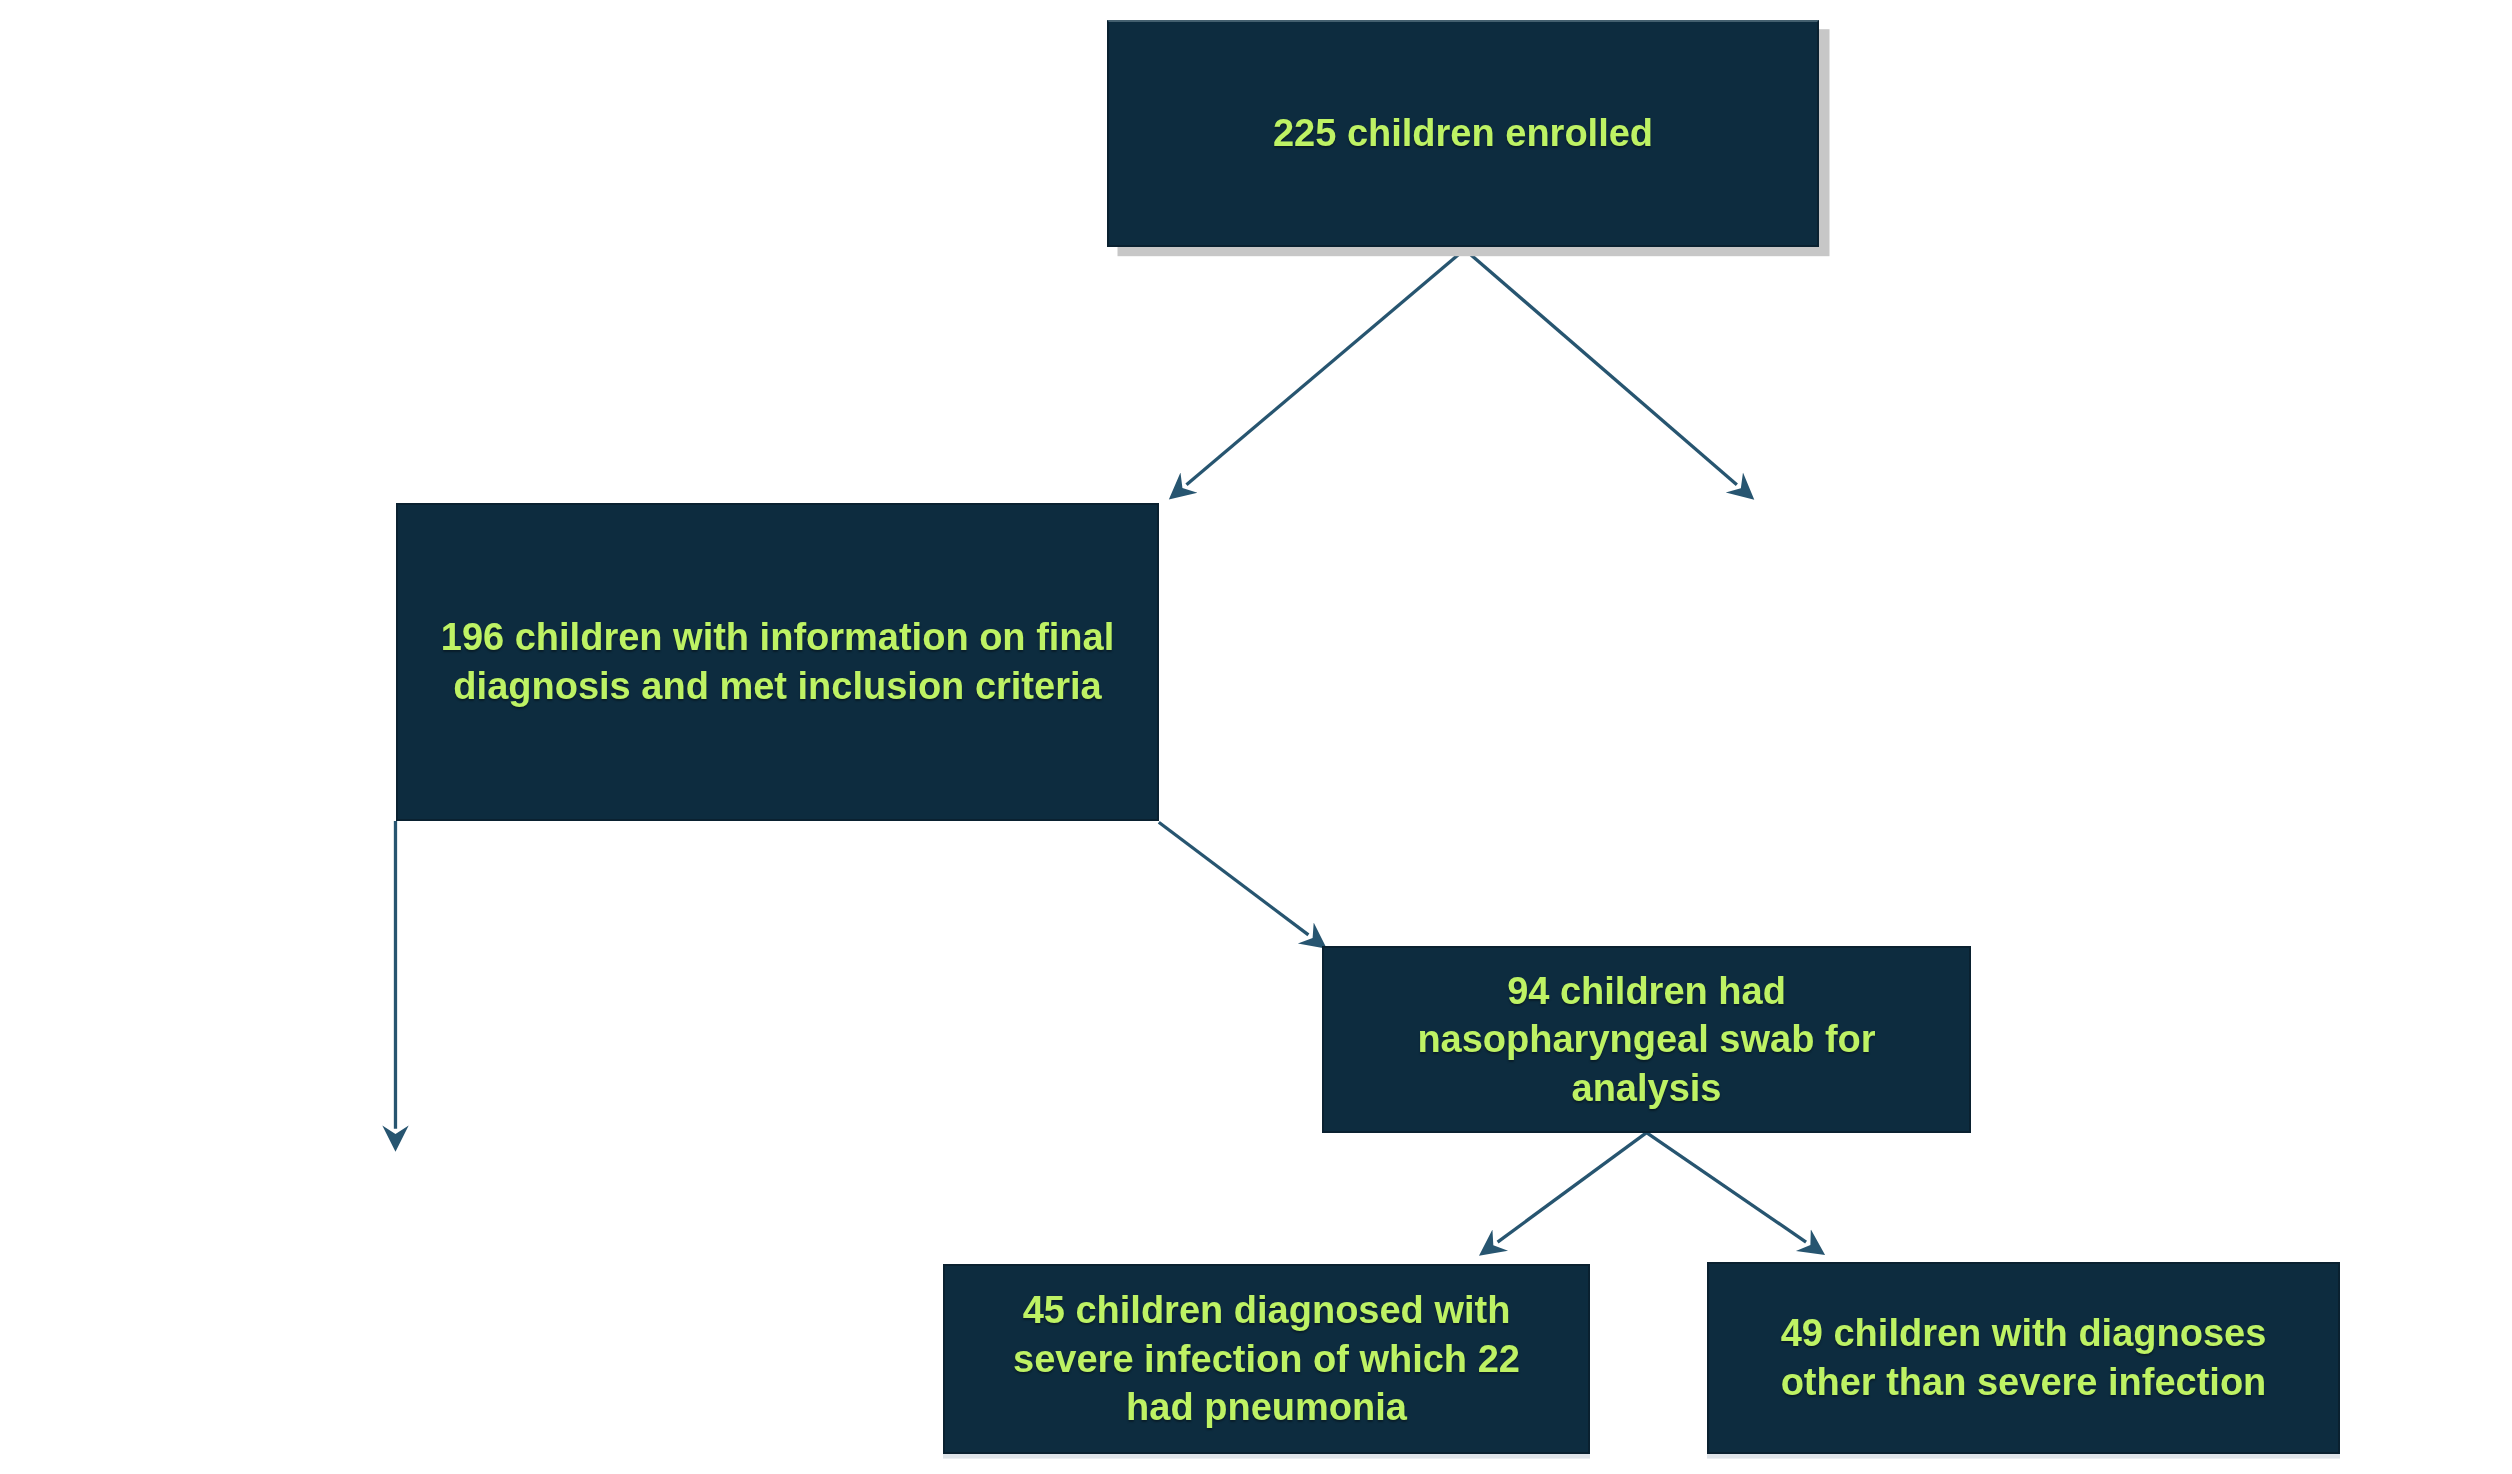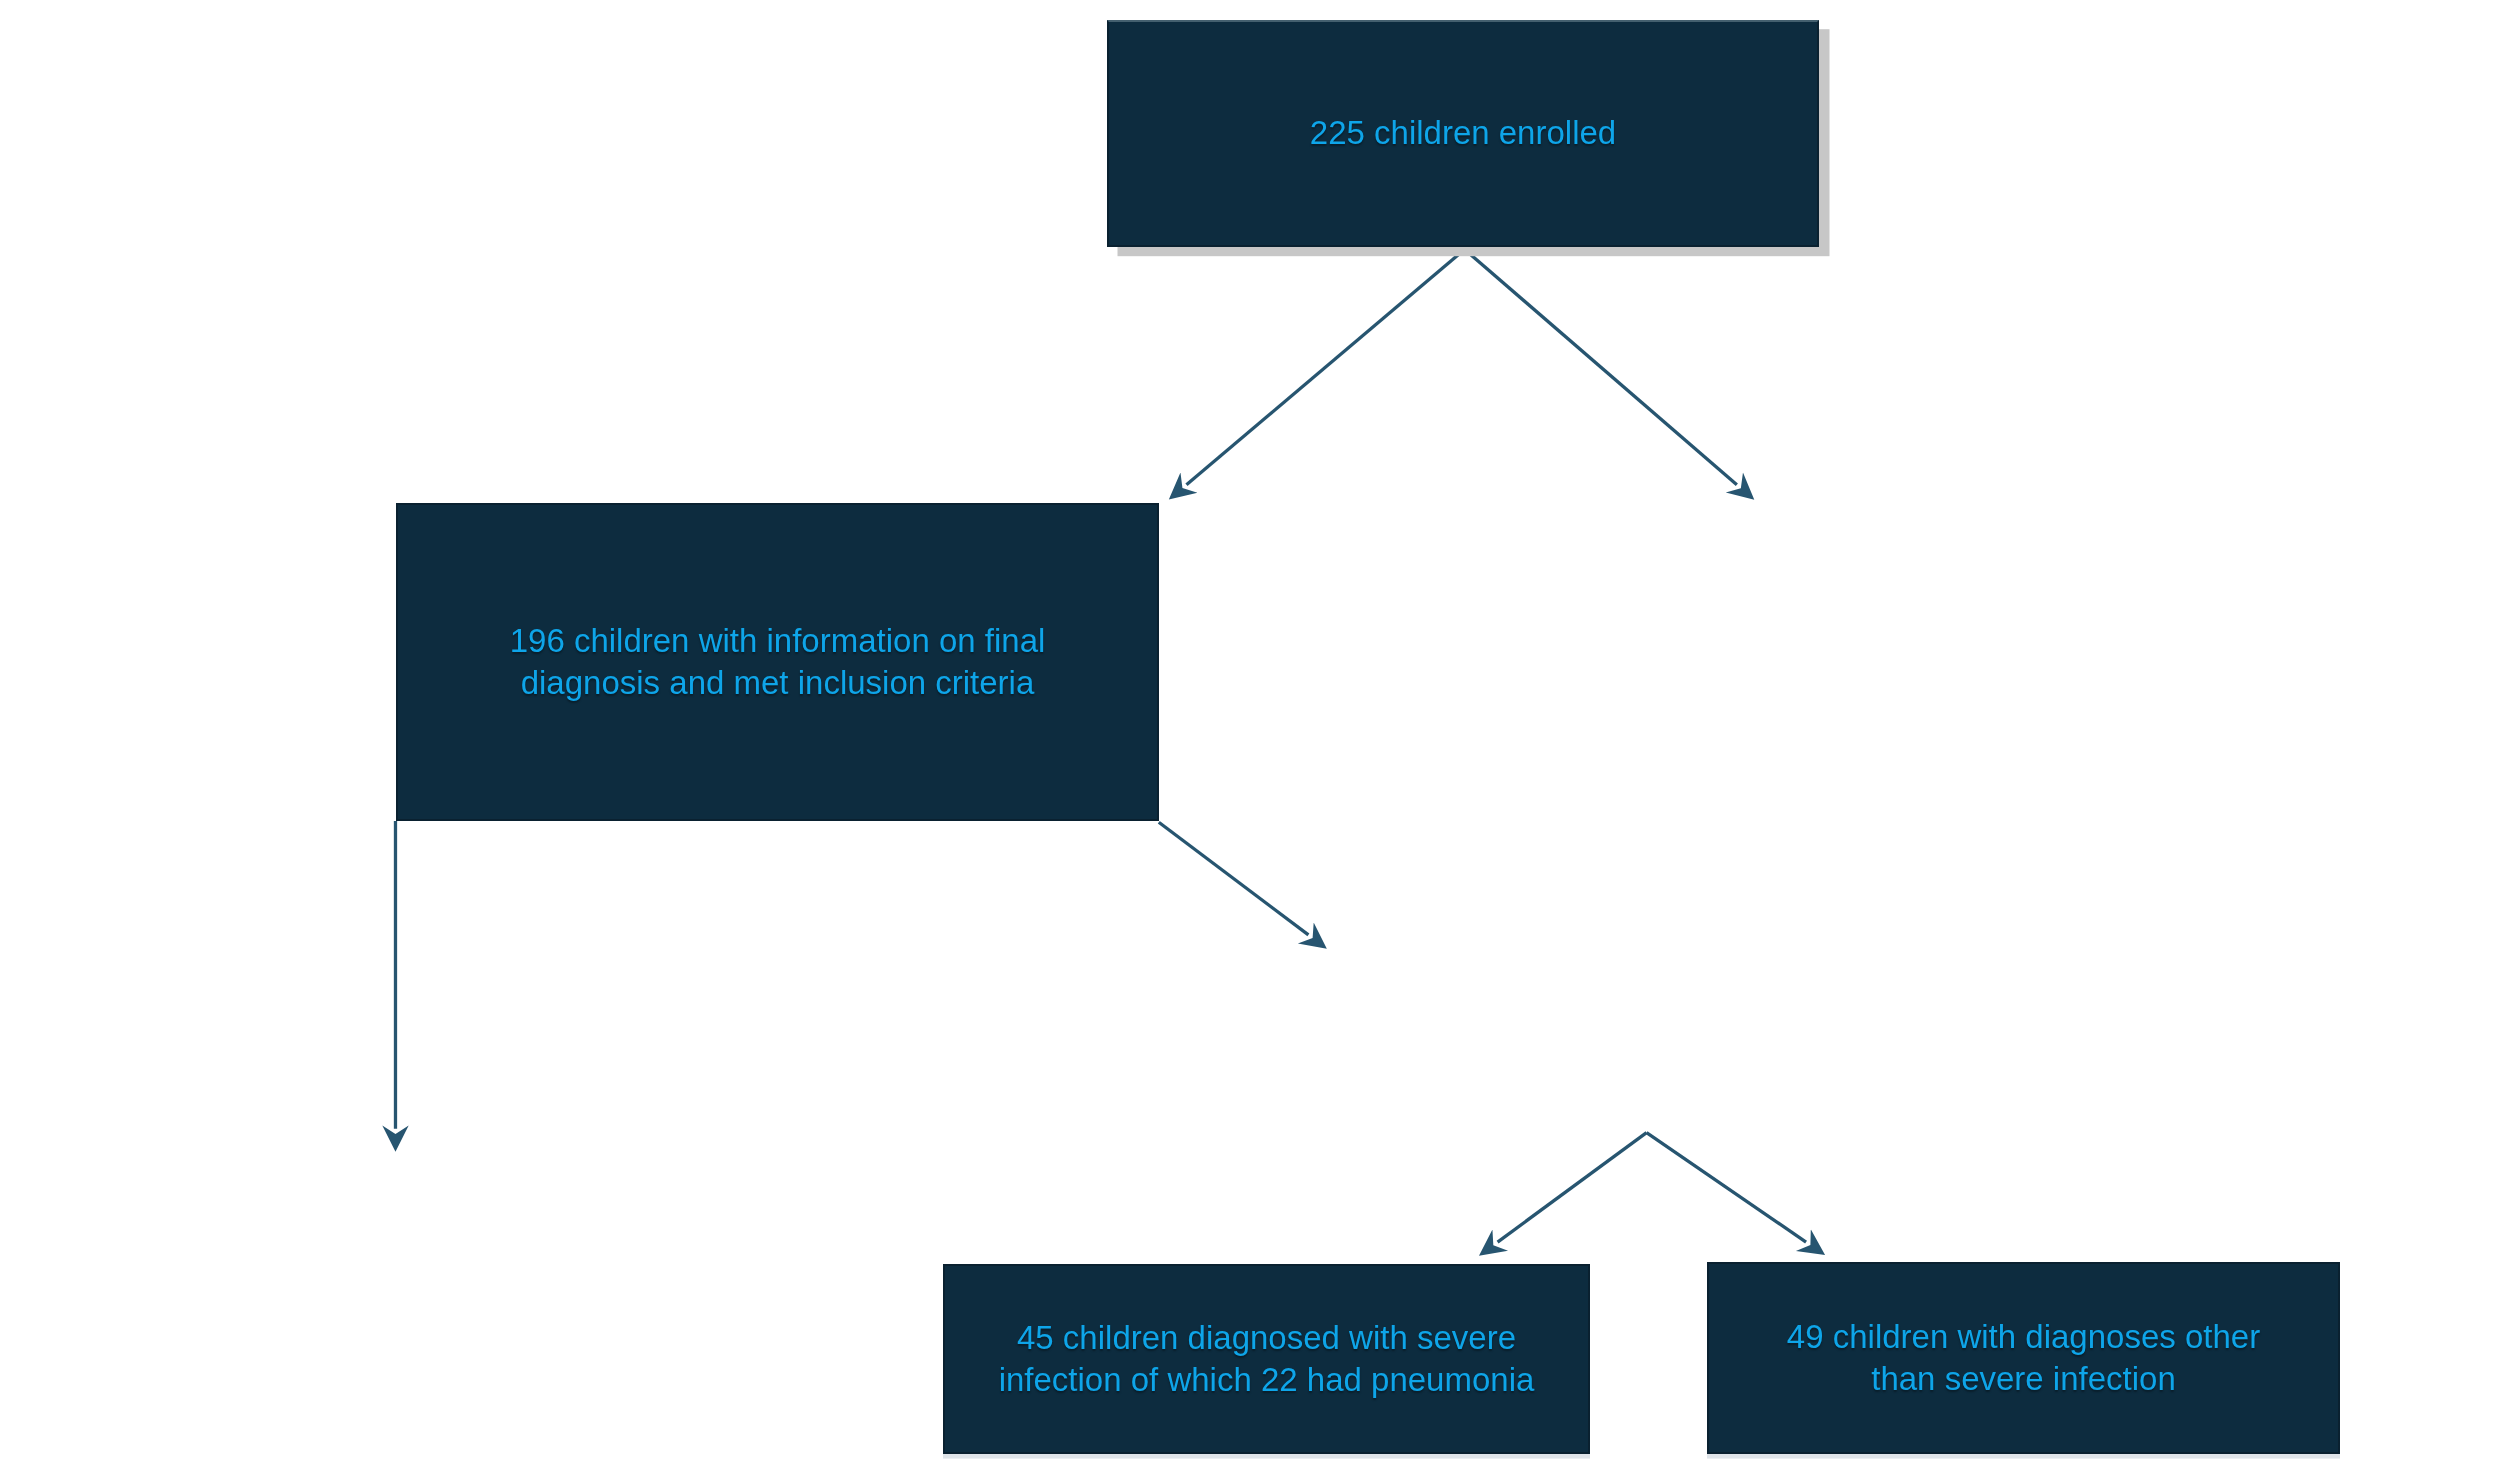--- a/index.html
+++ b/index.html
@@ -19,23 +19,23 @@
     position: absolute;
     left: 0;
     top: 0;
     z-index: 1;
   }
   .node {
     position: absolute;
     z-index: 2;
     background: #0d2c3f;
     border: 2px solid #0a2130;
-    color: #0ea5e9;
-    font-weight: normal;
-    font-size: 33px;
+    color: #bef264;
+    font-weight: bold;
+    font-size: 38px;
     line-height: 1.28;
     display: flex;
     align-items: center;
     justify-content: center;
     text-align: center;
     box-sizing: border-box;
     white-space: pre-line;
     text-shadow: 0 2px 2px rgba(0,0,0,0.35);
   }
   .n1 {
@@ -77,20 +77,23 @@
 
   <div class="node n1">
     <span>225 children enrolled</span>
   </div>
 
   <div class="node n2">
     <span>196 children with information on final diagnosis and met inclusion criteria</span>
   </div>
 
 
+  <div class="node n4">
+    <span>94 children had nasopharyngeal swab for analysis</span>
+  </div>
 
 
   <div class="node n6">
     <span>45 children diagnosed with severe infection of which 22 had pneumonia</span>
   </div>
 
   <div class="node n7">
     <span>49 children with diagnoses other than severe infection</span>
   </div>
 

